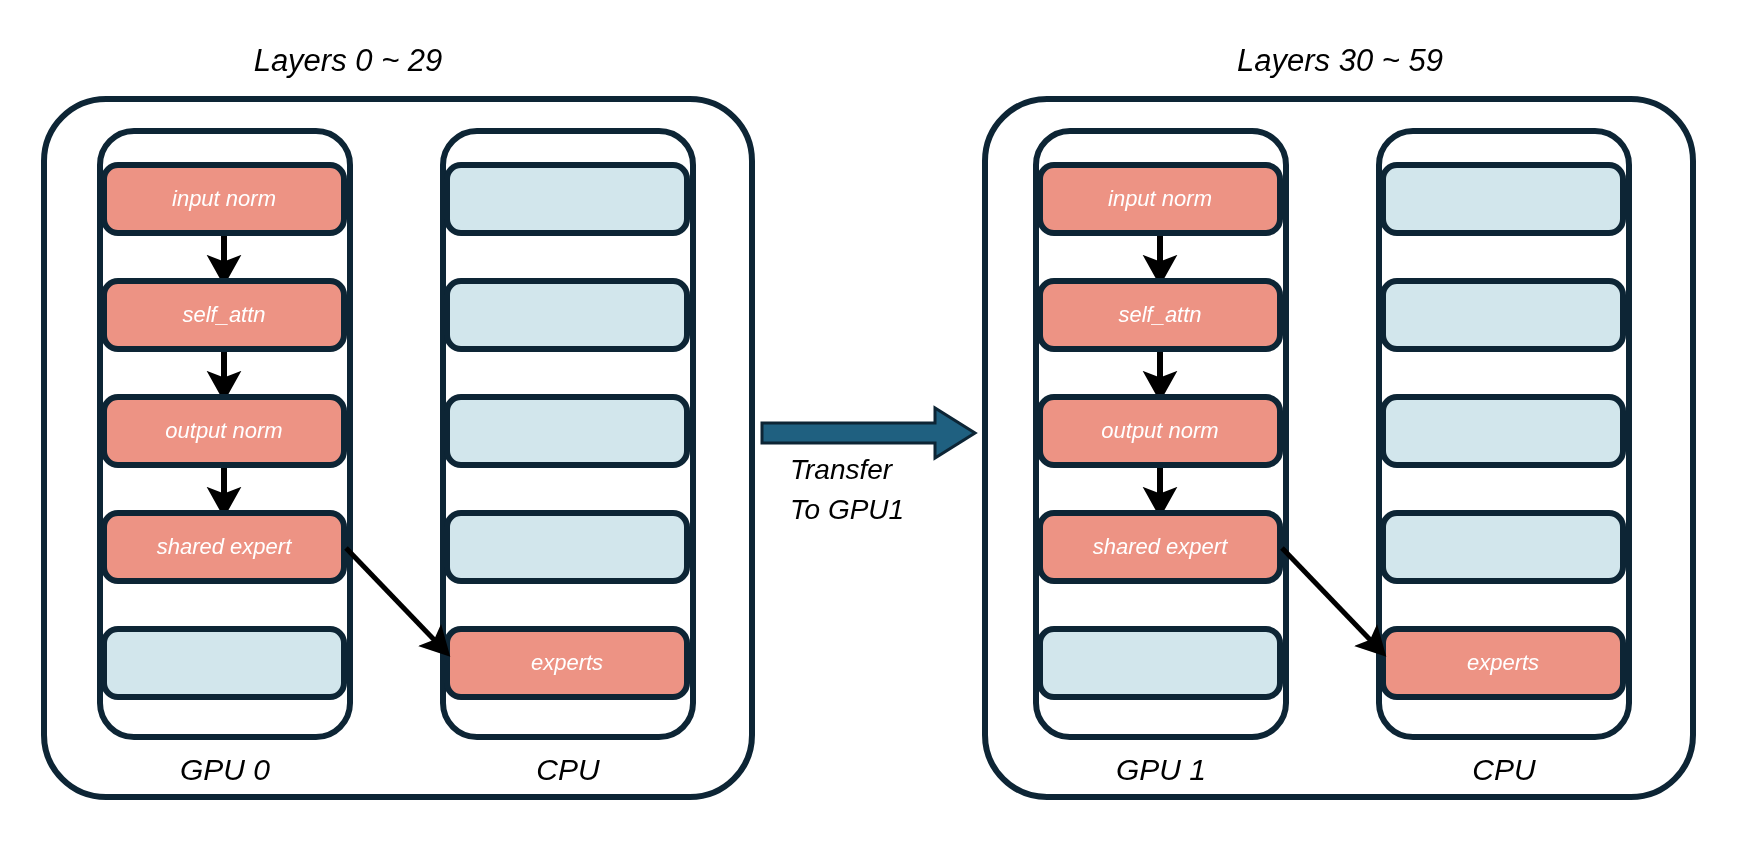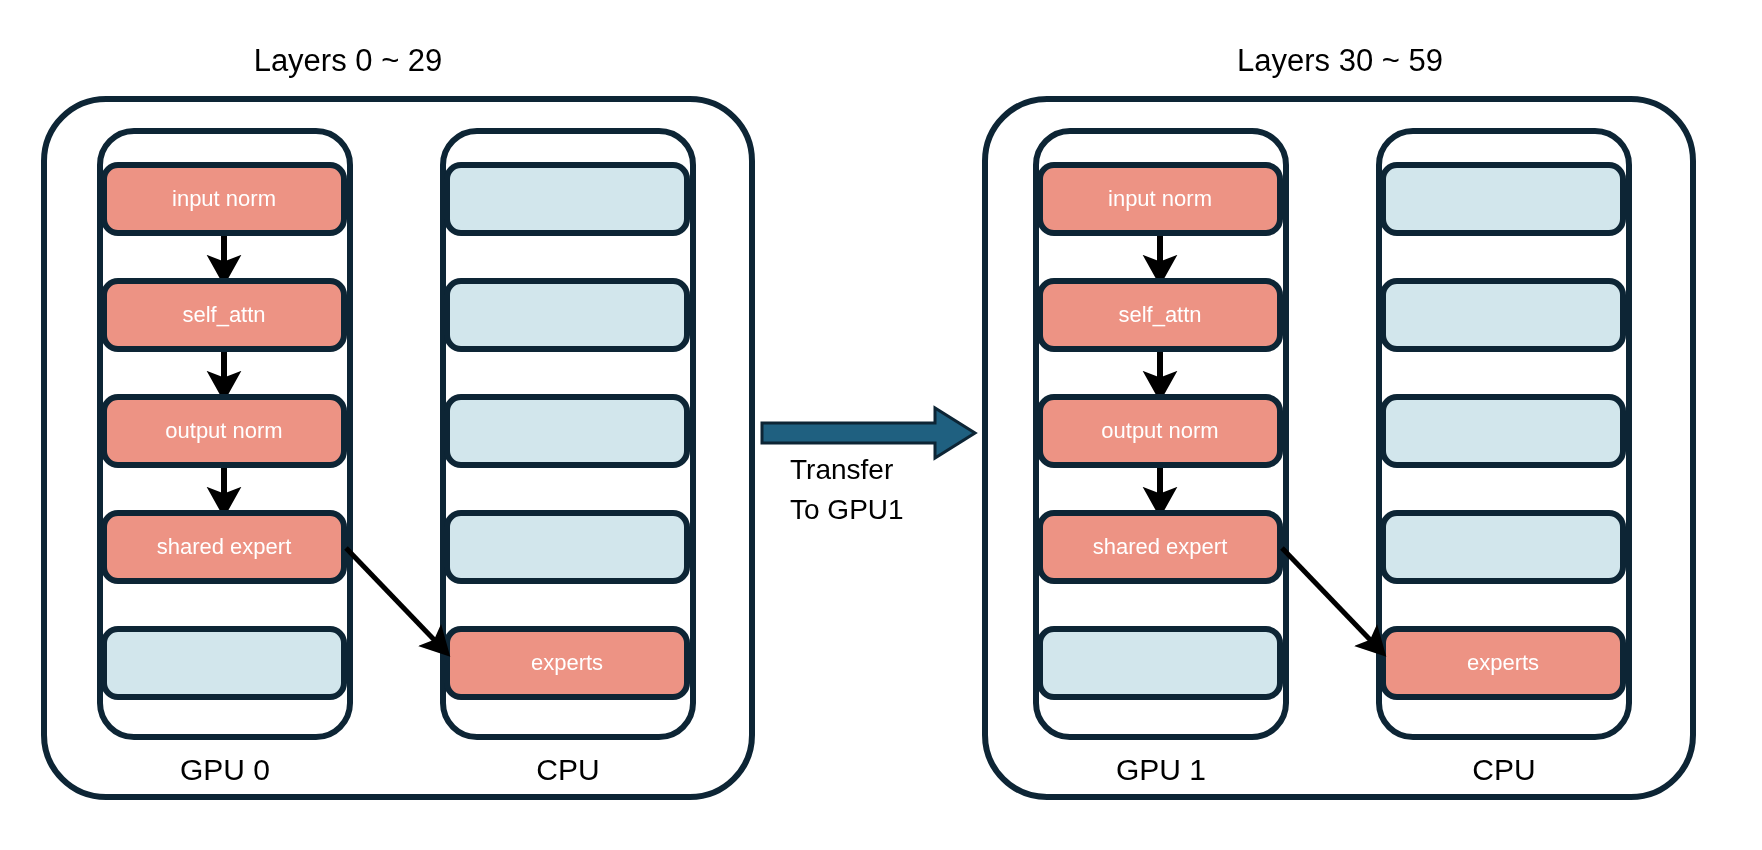--- a/index.html
+++ b/index.html
@@ -11,20 +11,21 @@
     width: 1762px;
     height: 850px;
     overflow: hidden;
     font-family: "Liberation Sans", sans-serif;
   }
   #stage {
     position: relative;
     width: 1762px;
     height: 624px;
     background: #ffffff;
+    font-style: italic;
   }
   svg.diagram {
     position: absolute;
     left: 0;
     top: 0;
     width: 1762px;
     height: 850px;
     display: block;
   }
   .panel-title {

